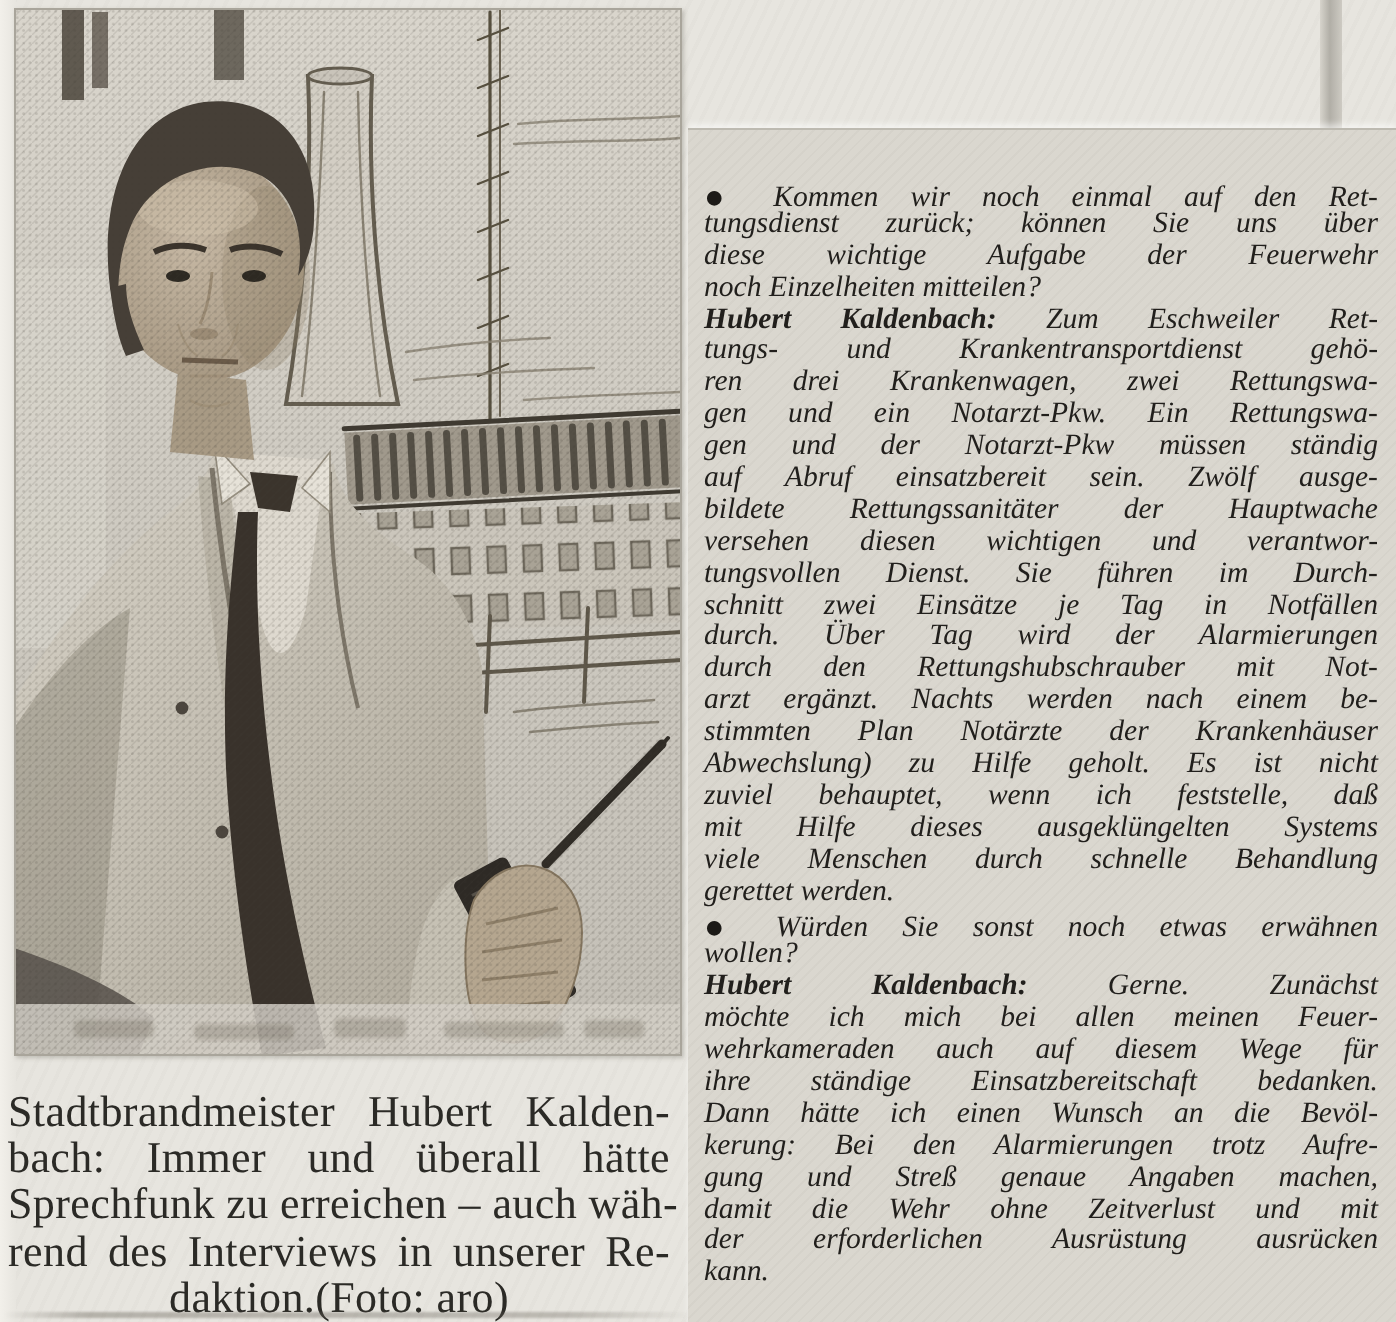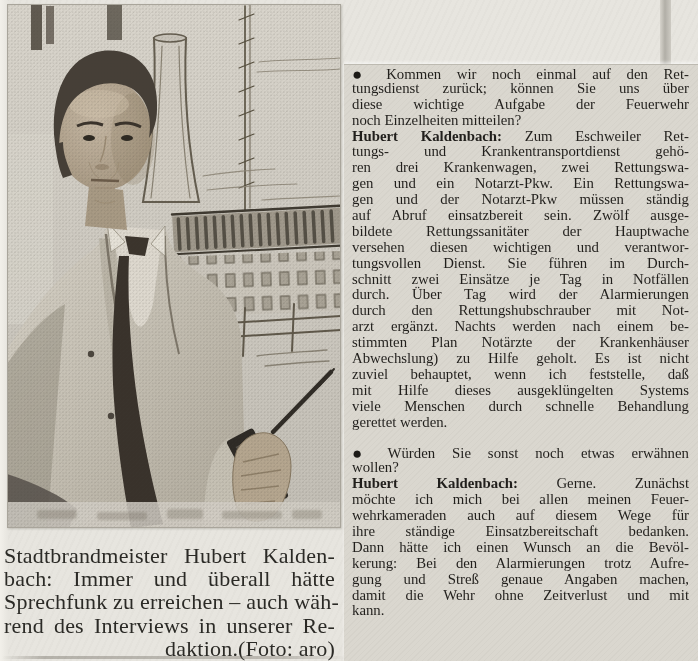--- a/index.html
+++ b/index.html
@@ -30,21 +30,21 @@
     font-family:Liberation Serif, serif;
     font-size:22px;color:#2b2a26;letter-spacing:.2px;
   }
   .cap-line{
     height:23.2px;line-height:23.2px;
     text-align:justify;text-align-last:justify;
     white-space:nowrap;
   }
   .cap-last{
     height:23.2px;line-height:23.2px;
-    display:flex;justify-content:flex-end;
+    display:flex;justify-content:center;
   }
   .bottom-smudge{
     position:absolute;left:2px;top:656px;width:344px;height:3px;
     background:linear-gradient(90deg,rgba(100,95,85,0),rgba(100,95,85,.38) 12%,rgba(100,95,85,.32) 82%,rgba(100,95,85,0));
     filter:blur(.6px);
   }
   
   .crease{
     position:absolute;left:660px;top:0;width:11px;height:64px;
     background:linear-gradient(90deg,#d4d1c9,#a8a59d 45%,#c9c6be);
@@ -52,25 +52,25 @@
   }
   .right-piece{
     position:absolute;left:344px;top:64px;width:354px;height:597px;
     background:
       repeating-linear-gradient(135deg, rgba(70,65,55,.03) 0 1px, transparent 1px 4px),
       #dad7cf;
     border-top:1px solid #bdbab1;
     box-shadow:0 -2px 3px rgba(255,255,255,.55);
   }
   .article-column{
-    position:absolute;left:8px;top:0;width:337px;
-    font-size:14.8px;color:#211f1c;
+    position:absolute;left:8px;top:24px;width:337px;
+    font-size:14.8px;color:#211f1c;font-style:italic;
   }
   .para{margin:0;}
-  .para.gap-top{margin-top:14px;}
+  .para.gap-top{}
   .line{
     height:15.9px;line-height:15.9px;
     text-align:justify;text-align-last:justify;
     white-space:nowrap;
   }
   .line.last{text-align-last:left;}
   .line .bold{font-weight:bold;}
   .bullet{
     font-size:17px;line-height:1;
     margin-right:12px;position:relative;top:1px;color:#1c1a17;
@@ -313,18 +313,19 @@
         </div>
         <div class="para">
           <div class="line"><span class="bold">Hubert Kaldenbach:</span><span> Gerne. Zunächst</span></div>
           <div class="line"><span>möchte ich mich bei allen meinen Feuer-</span></div>
           <div class="line"><span>wehrkameraden auch auf diesem Wege für</span></div>
           <div class="line"><span>ihre ständige Einsatzbereitschaft bedanken.</span></div>
           <div class="line"><span>Dann hätte ich einen Wunsch an die Bevöl-</span></div>
           <div class="line"><span>kerung: Bei den Alarmierungen trotz Aufre-</span></div>
           <div class="line"><span>gung und Streß genaue Angaben machen,</span></div>
           <div class="line"><span>damit die Wehr ohne Zeitverlust und mit</span></div>
+          <div class="line"><span>der erforderlichen Ausrüstung ausrücken</span></div>
           <div class="line last"><span>kann.</span></div>
         </div>
       </div>
   </div>
 
 </div>
 
 </body></html>

